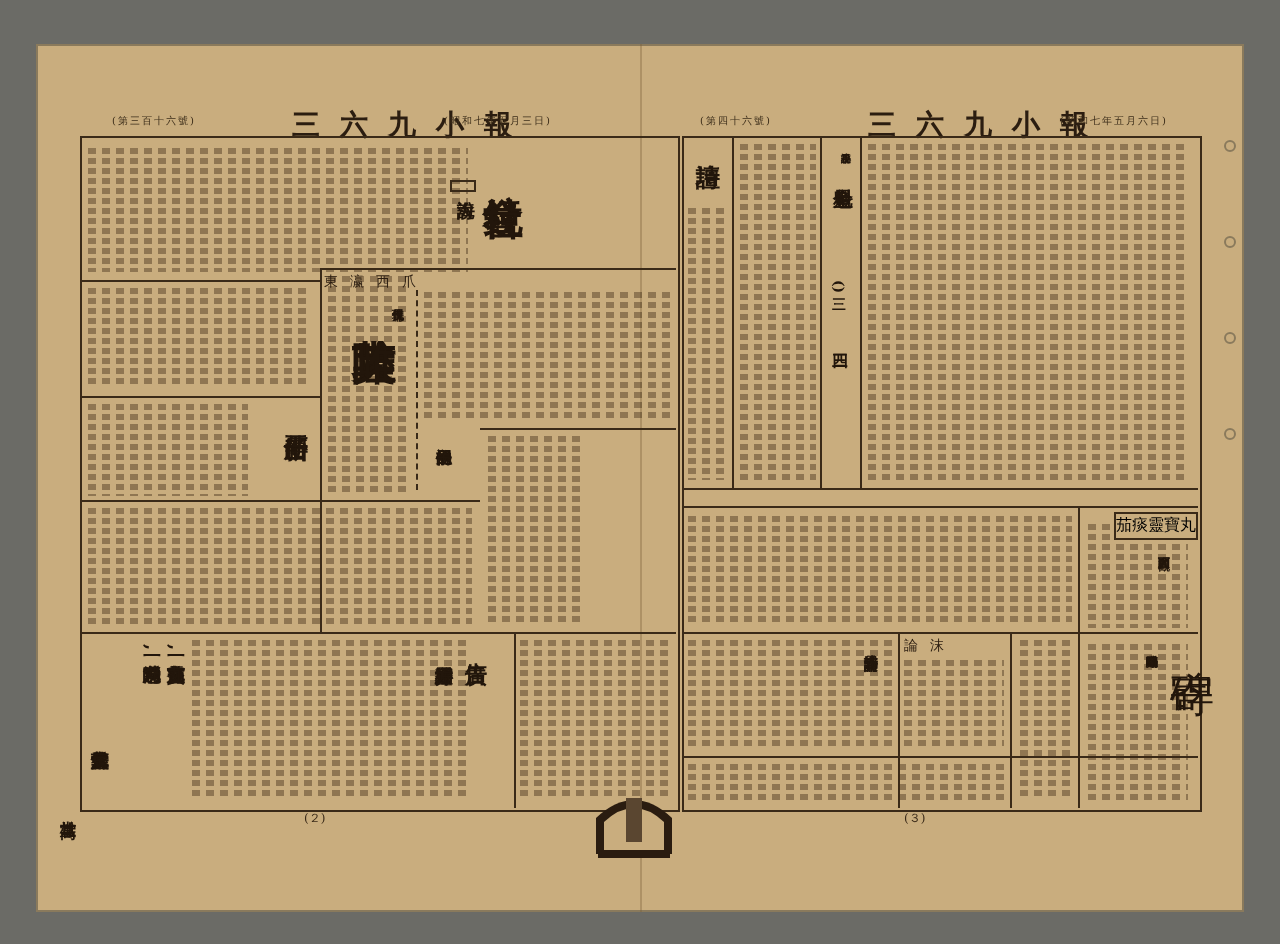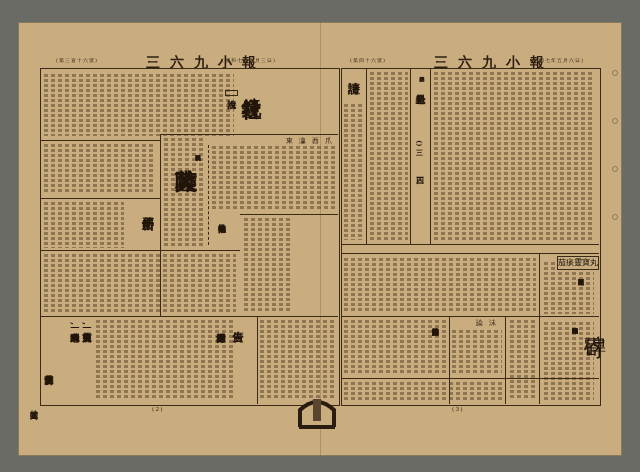--- a/index.html
+++ b/index.html
@@ -28,21 +28,21 @@
       repeating-linear-gradient(90deg, rgba(60,40,20,0.55) 0 4px, transparent 4px 7px);
     -webkit-mask: repeating-linear-gradient(180deg, #000 0 3px, transparent 3px 5px);
     mask: repeating-linear-gradient(180deg, #000 0 3px, transparent 3px 5px);
     opacity:.75;
   }
   .hr { position:absolute; height:1px; background:#3a2a18; }
   .vr { position:absolute; width:1px; background:#3a2a18; }
   .dash { position:absolute; width:0; border-left:1px dashed #3a2a18; }
   .vt { position:absolute; writing-mode:vertical-rl; color:#22160b; font-weight:bold; line-height:1; }
   .box { position:absolute; border:1px solid #3a2a18; background:#c9ad7e; }
-  .hbar { position:absolute; font-size:7px; color:#2b1d10; letter-spacing:6px; text-align:right; }
+  .hbar { position:absolute; font-size:7px; color:#2b1d10; letter-spacing:6px; text-align:left; }
   .pageno { position:absolute; top:405px; font-size:6px; color:#3a2a18; }
   .emblem { position:absolute; left:296px; top:391px; width:42px; height:40px; }
   .holes span { position:absolute; left:612px; width:4px; height:4px; border-radius:50%; border:1px solid #8a7a5c; }
 </style>
 </head>
 <body>
 
 <div class="sheet"></div>
 <div class="fold"></div>
 

